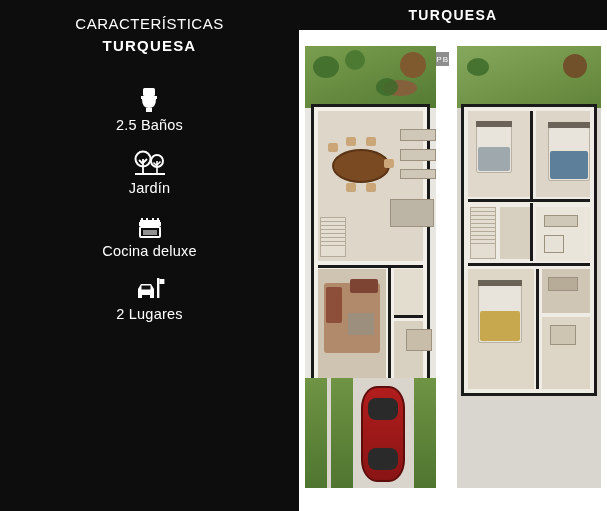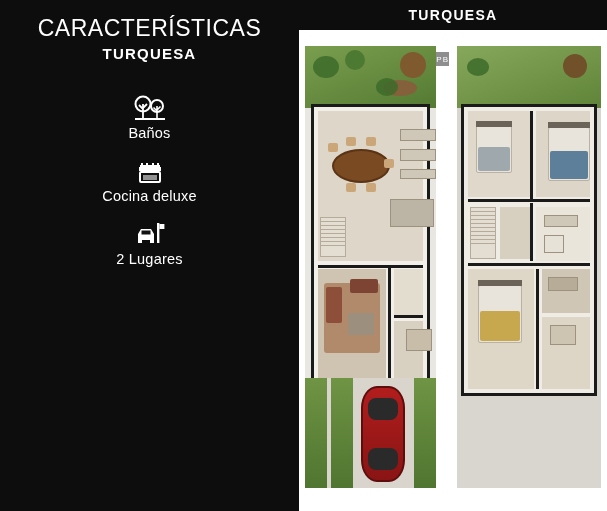--- a/index.html
+++ b/index.html
@@ -24,21 +24,21 @@
     background: #0d0d0d;
     position: relative;
     flex: 0 0 299px;
   }
   .feature-header {
     padding-top: 16px;
     text-align: center;
   }
   .feature-title {
     color: #ffffff;
-    font-size: 23px;
+    font-size: 15px;
     letter-spacing: 0.5px;
     line-height: 1.1;
     font-weight: 400;
   }
   .feature-subtitle {
     color: #ffffff;
     font-size: 15px;
     font-weight: bold;
     letter-spacing: 1.2px;
     margin-top: 4px;
@@ -192,32 +192,43 @@
   <div class="left-panel">
 
     <div class="feature-header">
       <div class="feature-title">CARACTERÍSTICAS</div>
       <div class="feature-subtitle">TURQUESA</div>
     </div>
 
     <div class="feature-list">
 
 
+      <div class="feature-item">
+        <span class="feature-icon">
+          <svg width="24" height="28" viewBox="0 0 24 28">
+            <rect x="6" y="2" width="12" height="8" rx="1.5" fill="#fff"></rect>
+            <rect x="4" y="10" width="16" height="3" fill="#fff"></rect>
+            <path d="M5 13 q0 9 7 9 q7 0 7-9 z" fill="#fff"></path>
+            <rect x="9" y="22" width="6" height="4" fill="#fff"></rect>
+          </svg>
+        </span>
+        <span class="feature-label">2.5 Baños</span>
+      </div>
 
       <div class="feature-item">
         <span class="feature-icon">
           <svg width="34" height="28" viewBox="0 0 34 28">
             <circle cx="10" cy="10" r="7.5" fill="none" stroke="#fff" stroke-width="2"></circle>
             <path d="M10 10 v14 M10 15 l-4-4 M10 14 l4-4" stroke="#fff" stroke-width="1.8" fill="none"></path>
             <circle cx="24" cy="12" r="6" fill="none" stroke="#fff" stroke-width="2"></circle>
             <path d="M24 12 v12 M24 17 l-3.5-3.5 M24 16 l3.5-3.5" stroke="#fff" stroke-width="1.6" fill="none"></path>
             <rect x="2" y="24" width="30" height="2" fill="#fff"></rect>
           </svg>
         </span>
-        <span class="feature-label">Baños</span>
+        <span class="feature-label">Jardín</span>
       </div>
 
       <div class="feature-item">
         <span class="feature-icon">
           <svg width="28" height="28" viewBox="0 0 28 28">
             <path d="M4 9 h20 M6 9 v-3 M11 9 v-3 M17 9 v-3 M22 9 v-3" stroke="#fff" stroke-width="2" fill="none"></path>
             <rect x="3" y="10" width="22" height="4" fill="#fff"></rect>
             <rect x="4" y="15" width="20" height="10" rx="1" fill="none" stroke="#fff" stroke-width="2"></rect>
             <rect x="7" y="18" width="14" height="5" fill="#fff" opacity="0.55"></rect>
           </svg>

